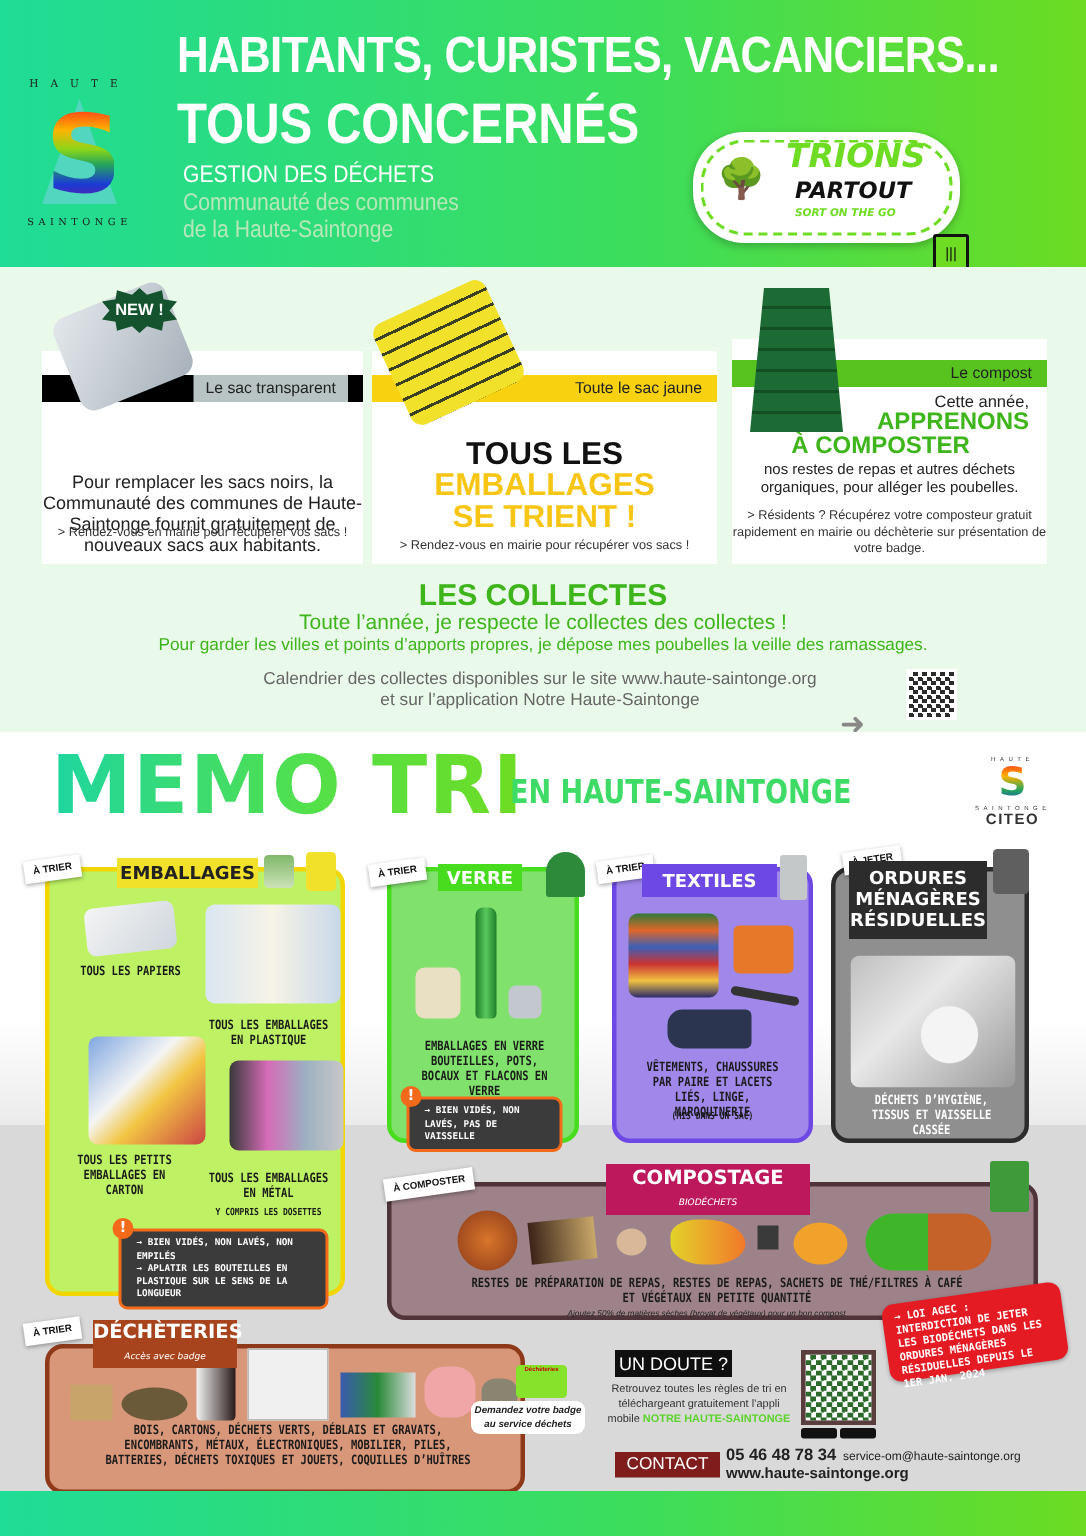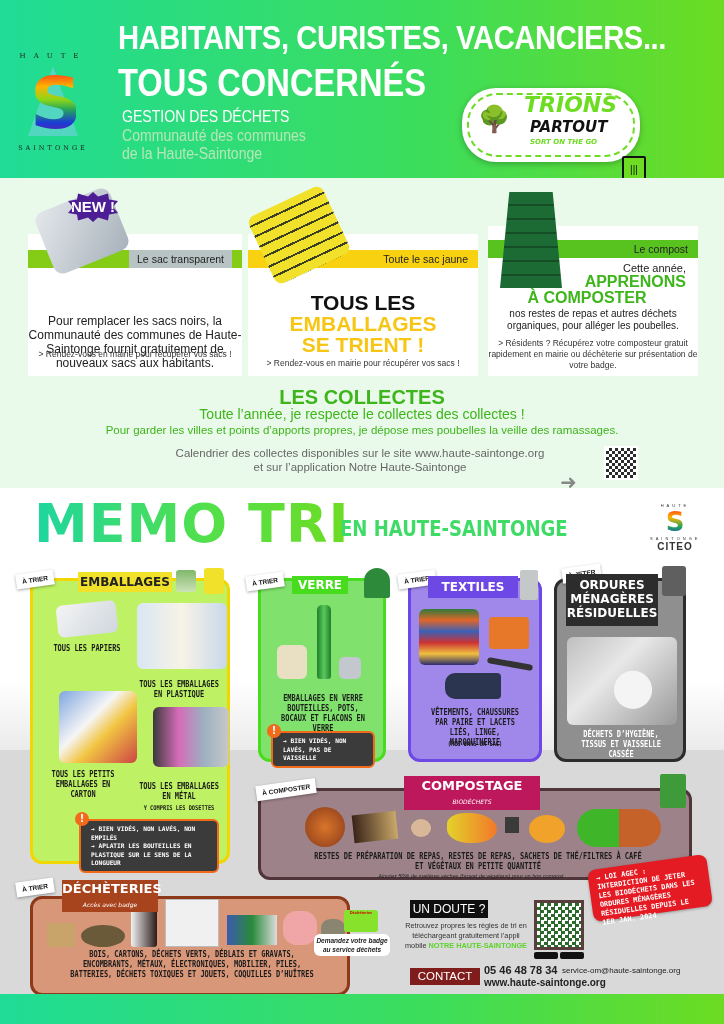--- a/index.html
+++ b/index.html
@@ -25,26 +25,26 @@
   .trions .tree { position:absolute; left:16px; top:16px; font-size:26px; color:#111; }
   .trions .bin { position:absolute; right:-6px; bottom:-22px; width:24px; height:28px; background:#6ddc22; border:2px solid #111; border-radius:2px 2px 5px 5px; font-size:10px; text-align:center; color:#111; line-height:24px; }
 
   
   .info { left:0; top:178px; width:724px; height:310px; background:#eafaea; }
   .card { background:#fff; }
   .card1 { left:28px; top:234px; width:214px; height:142px; }
   .card2 { left:248px; top:234px; width:230px; height:142px; }
   .card3 { left:488px; top:226px; width:210px; height:150px; }
   .ribbon { position:absolute; height:18px; font-size:10.5px; line-height:18px; text-align:right; padding-right:10px; color:#222; }
-  .card1 .ribbon { left:0; top:16px; width:214px; background:#84cc16; }
+  .card1 .ribbon { left:0; top:16px; width:214px; background:#000000; }
   .card1 .ribbon span { background:#b7c4c3; display:inline-block; padding:0 8px; }
   .card2 .ribbon { left:0; top:16px; width:230px; background:#f8d210; }
   .card3 .ribbon { left:0; top:14px; width:210px; background:#58c31e; }
   .bags-gray { left:42px; top:198px; width:80px; height:66px; background:linear-gradient(135deg,#e4e8ec,#a7b1ba); border-radius:10px; transform:rotate(-22deg); }
-  .newbadge { left:68px; top:192px; width:50px; height:30px; background:#4c1d95; color:#fff; font-weight:bold; font-size:15px; line-height:30px; text-align:center; clip-path:polygon(50% 0,60% 15%,80% 5%,82% 25%,100% 30%,90% 50%,100% 70%,82% 75%,80% 95%,60% 85%,50% 100%,40% 85%,20% 95%,18% 75%,0 70%,10% 50%,0 30%,18% 25%,20% 5%,40% 15%); }
+  .newbadge { left:68px; top:192px; width:50px; height:30px; background:#14532d; color:#fff; font-weight:bold; font-size:11px; line-height:30px; text-align:center; clip-path:polygon(50% 0,60% 15%,80% 5%,82% 25%,100% 30%,90% 50%,100% 70%,82% 75%,80% 95%,60% 85%,50% 100%,40% 85%,20% 95%,18% 75%,0 70%,10% 50%,0 30%,18% 25%,20% 5%,40% 15%); }
   .bags-yellow { left:258px; top:198px; width:82px; height:74px; background:repeating-linear-gradient(0deg,#f2e12a 0 9px,#3b4023 9px 11px); border-radius:8px; transform:rotate(-25deg); }
   .composter { left:500px; top:192px; width:62px; height:96px; background:repeating-linear-gradient(180deg,#1c6b34 0 12px,#134e25 12px 14px); clip-path:polygon(15% 0,85% 0,100% 100%,0 100%); }
   .c1-text { position:absolute; left:0; top:80px; width:214px; text-align:center; font-size:12px; line-height:14px; color:#222; }
   .c1-note { position:absolute; left:0; top:114px; width:214px; text-align:center; font-size:8.5px; line-height:12px; color:#333; }
   .c2-big { position:absolute; left:0; top:58px; width:230px; text-align:center; font-weight:bold; font-size:21px; line-height:21px; color:#111; }
   .c2-big .y { color:#f7c615; }
   .c2-note { position:absolute; left:0; top:124px; width:230px; text-align:center; font-size:8.5px; color:#333; }
   .c3-intro { position:absolute; left:90px; top:36px; width:120px; text-align:right; padding-right:12px; font-size:11px; color:#222; }
   .c3-big { position:absolute; left:0; top:48px; width:210px; text-align:right; padding-right:12px; font-weight:bold; font-size:16px; line-height:16px; color:#3db51b; }
   .c3-big .l2 { display:block; text-align:center; padding-left:0; }
@@ -287,21 +287,21 @@
 <div class="abs tag" style="left:16px;top:880px;">À TRIER</div>
 <div class="abs hdr h-dech">
   <span>DÉCHÈTERIES</span>
   <span class="s">Accès avec badge</span>
 </div>
 <div class="abs badge-card">Déchèteries</div>
 <div class="abs badge-text">Demandez votre badge au service déchets</div>
 
 <div class="abs doute">UN DOUTE ?</div>
 <div class="abs doute-text">
-  <span>Retrouvez propres les règles de tri en téléchargeant gratuitement l’appli mobile</span>
+  <span>Retrouvez toutes les règles de tri en téléchargeant gratuitement l’appli mobile</span>
   <span class="g">NOTRE HAUTE-SAINTONGE</span>
 </div>
 <div class="abs qr-big"></div>
 <div class="abs stores">
   <div></div>
   <div></div>
 </div>
 <div class="abs contact">CONTACT</div>
 <div class="abs phone">05 46 48 78 34</div>
 <div class="abs email">service-om@haute-saintonge.org</div>

